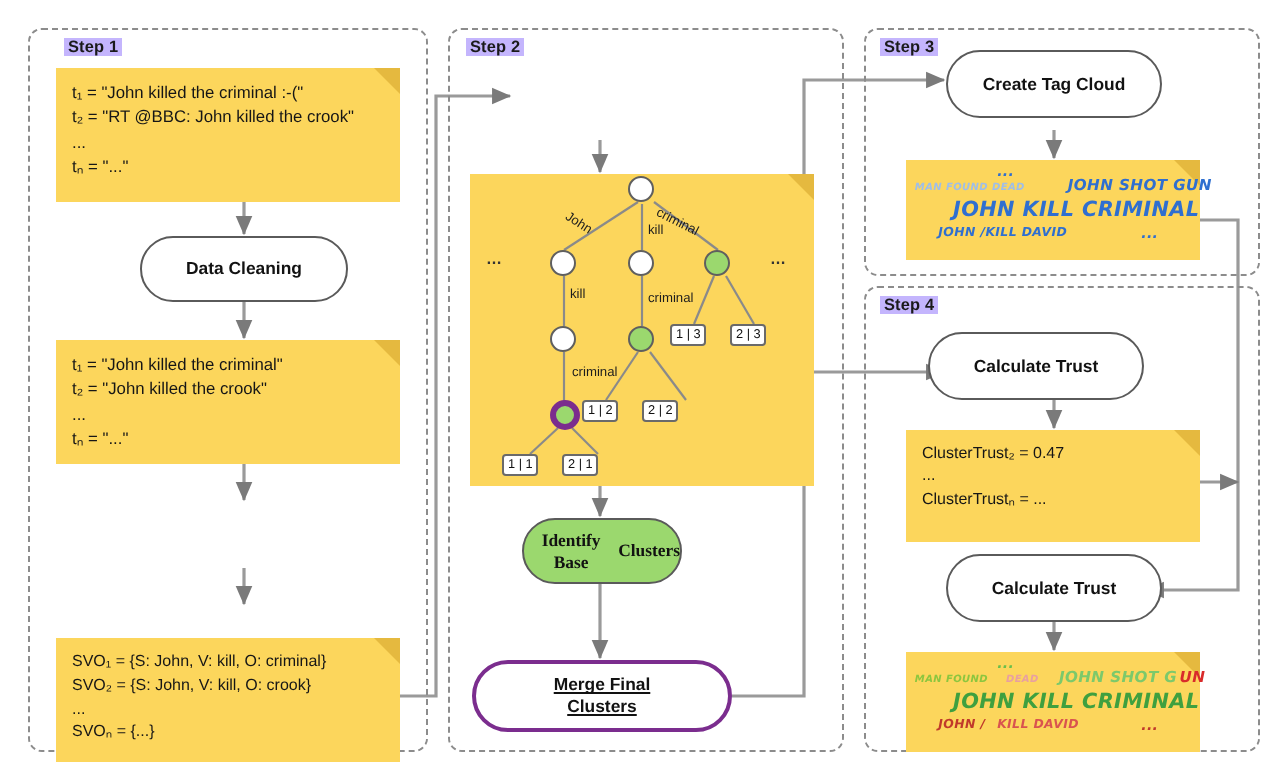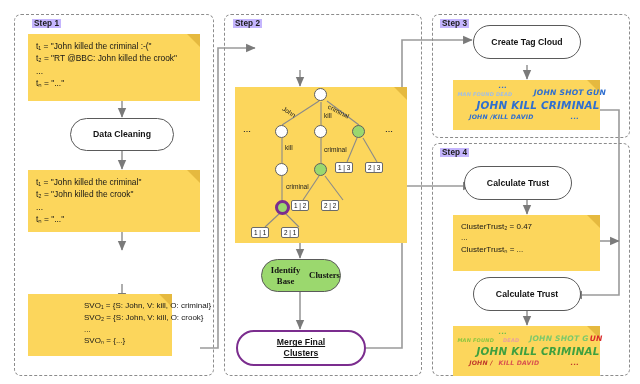--- a/index.html
+++ b/index.html
@@ -112,21 +112,21 @@
       </div>
     <div class="note-inner">
       <span class="ln">t₁ = "John killed the criminal"</span>
       <span class="ln">t₂ = "John killed the crook"</span>
       <span class="ln">...</span>
       <span class="ln">tₙ = "..."</span>
     </div>
   </div>
 
 
-  <div class="note" style="left:28px;top:294px;width:144px;height:62px;padding-left:48px;">
+  <div class="note" style="left:28px;top:319px;width:172px;height:62px;">
     <div class="foldwrap">
         <div class="fold"></div>
       </div>
     <div class="note-inner" style="font-size:8px;">
       <span class="ln">SVO₁ = {S: John, V: kill, O: criminal}</span>
       <span class="ln">SVO₂ = {S: John, V: kill, O: crook}</span>
       <span class="ln">...</span>
       <span class="ln">SVOₙ = {...}</span>
     </div>
   </div>

